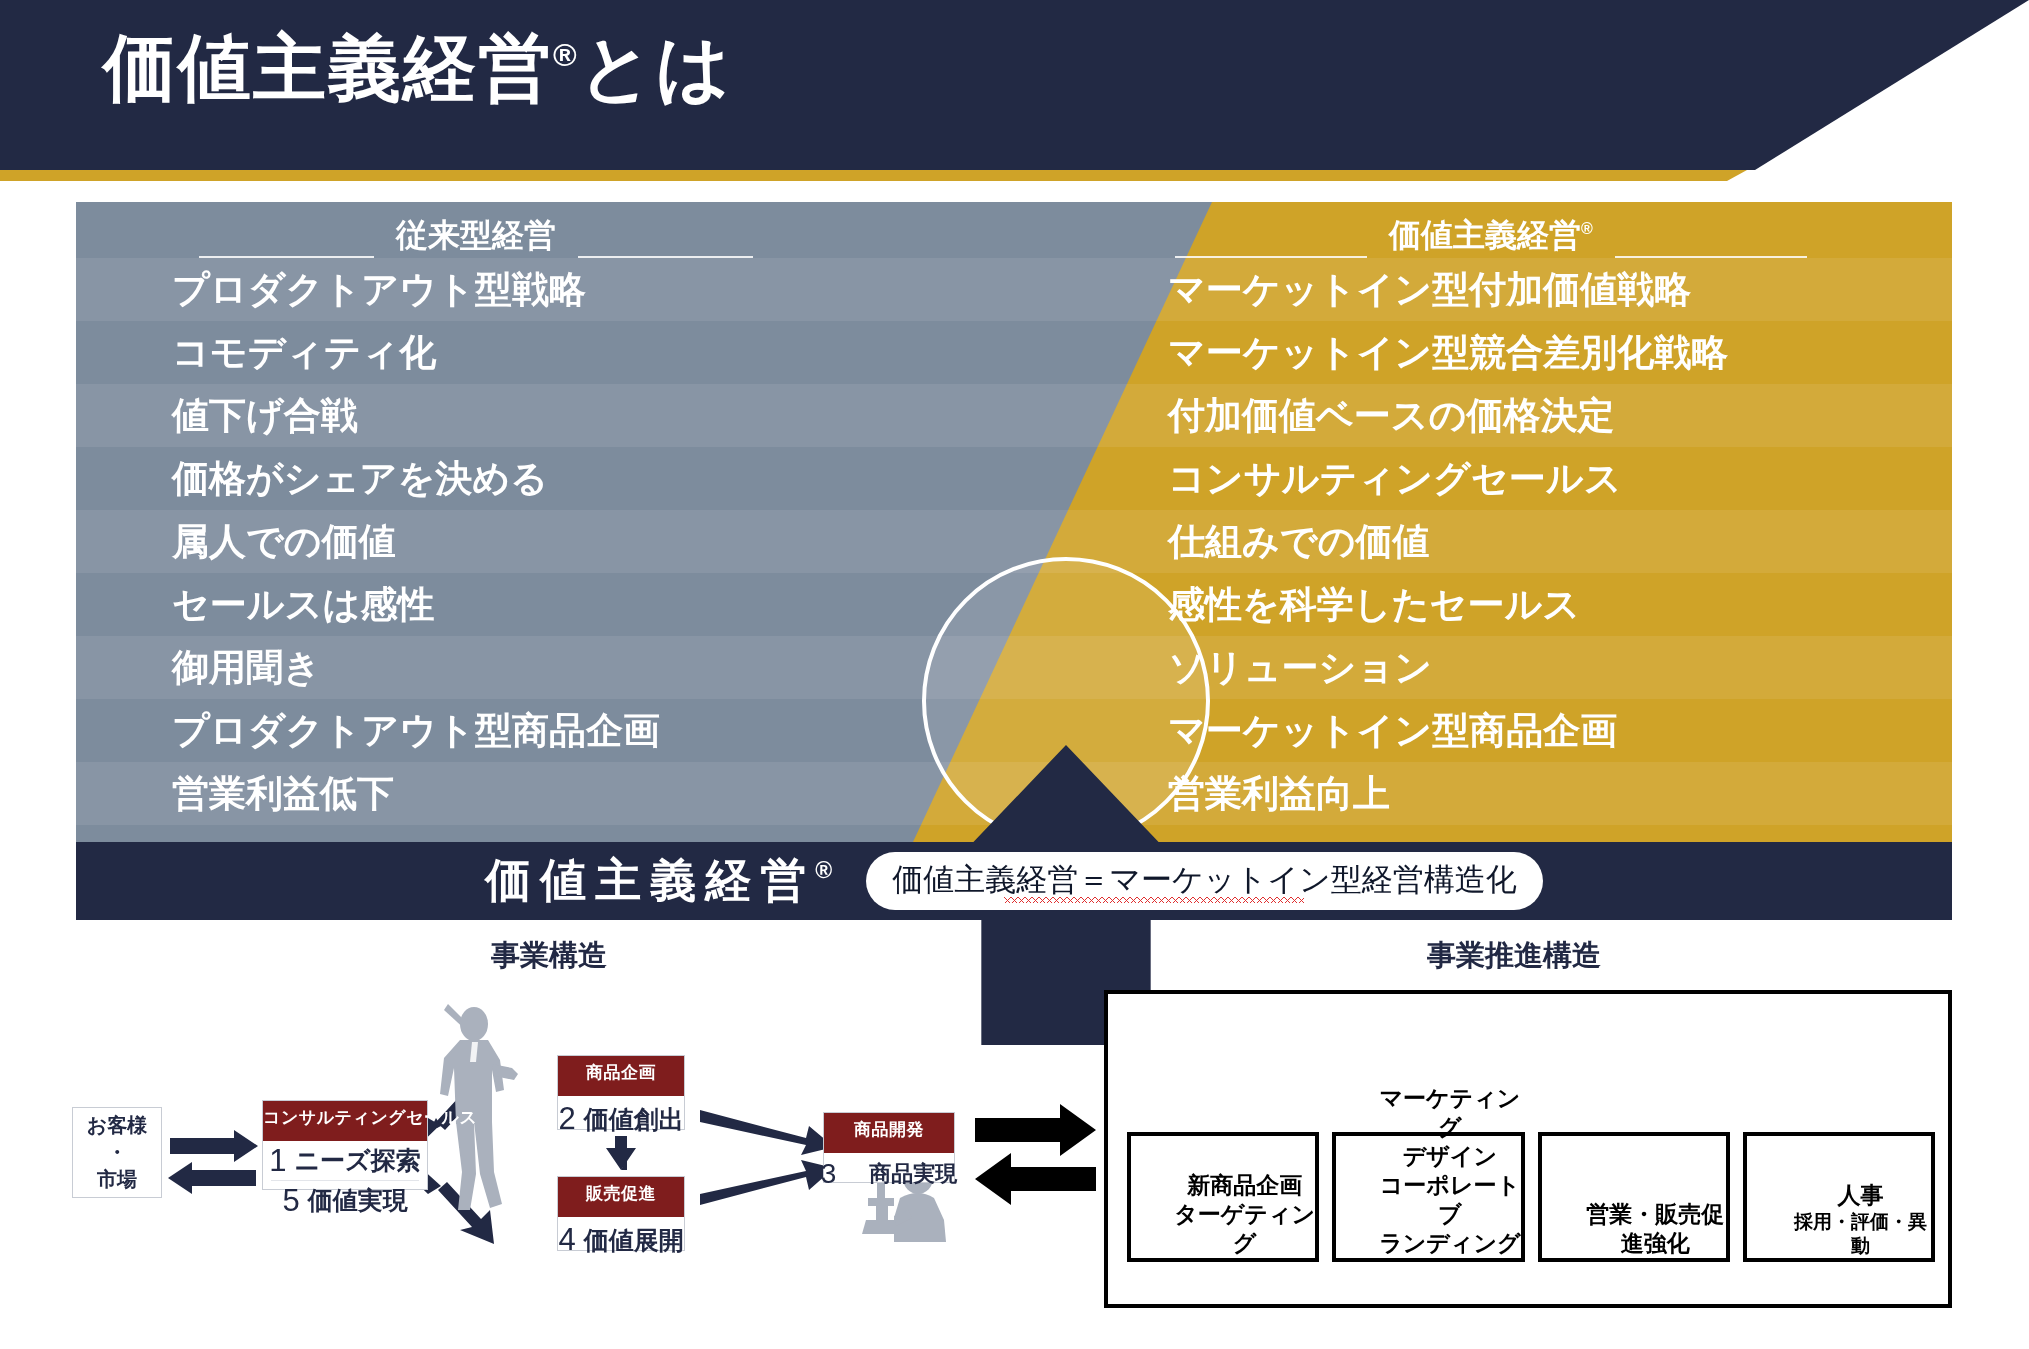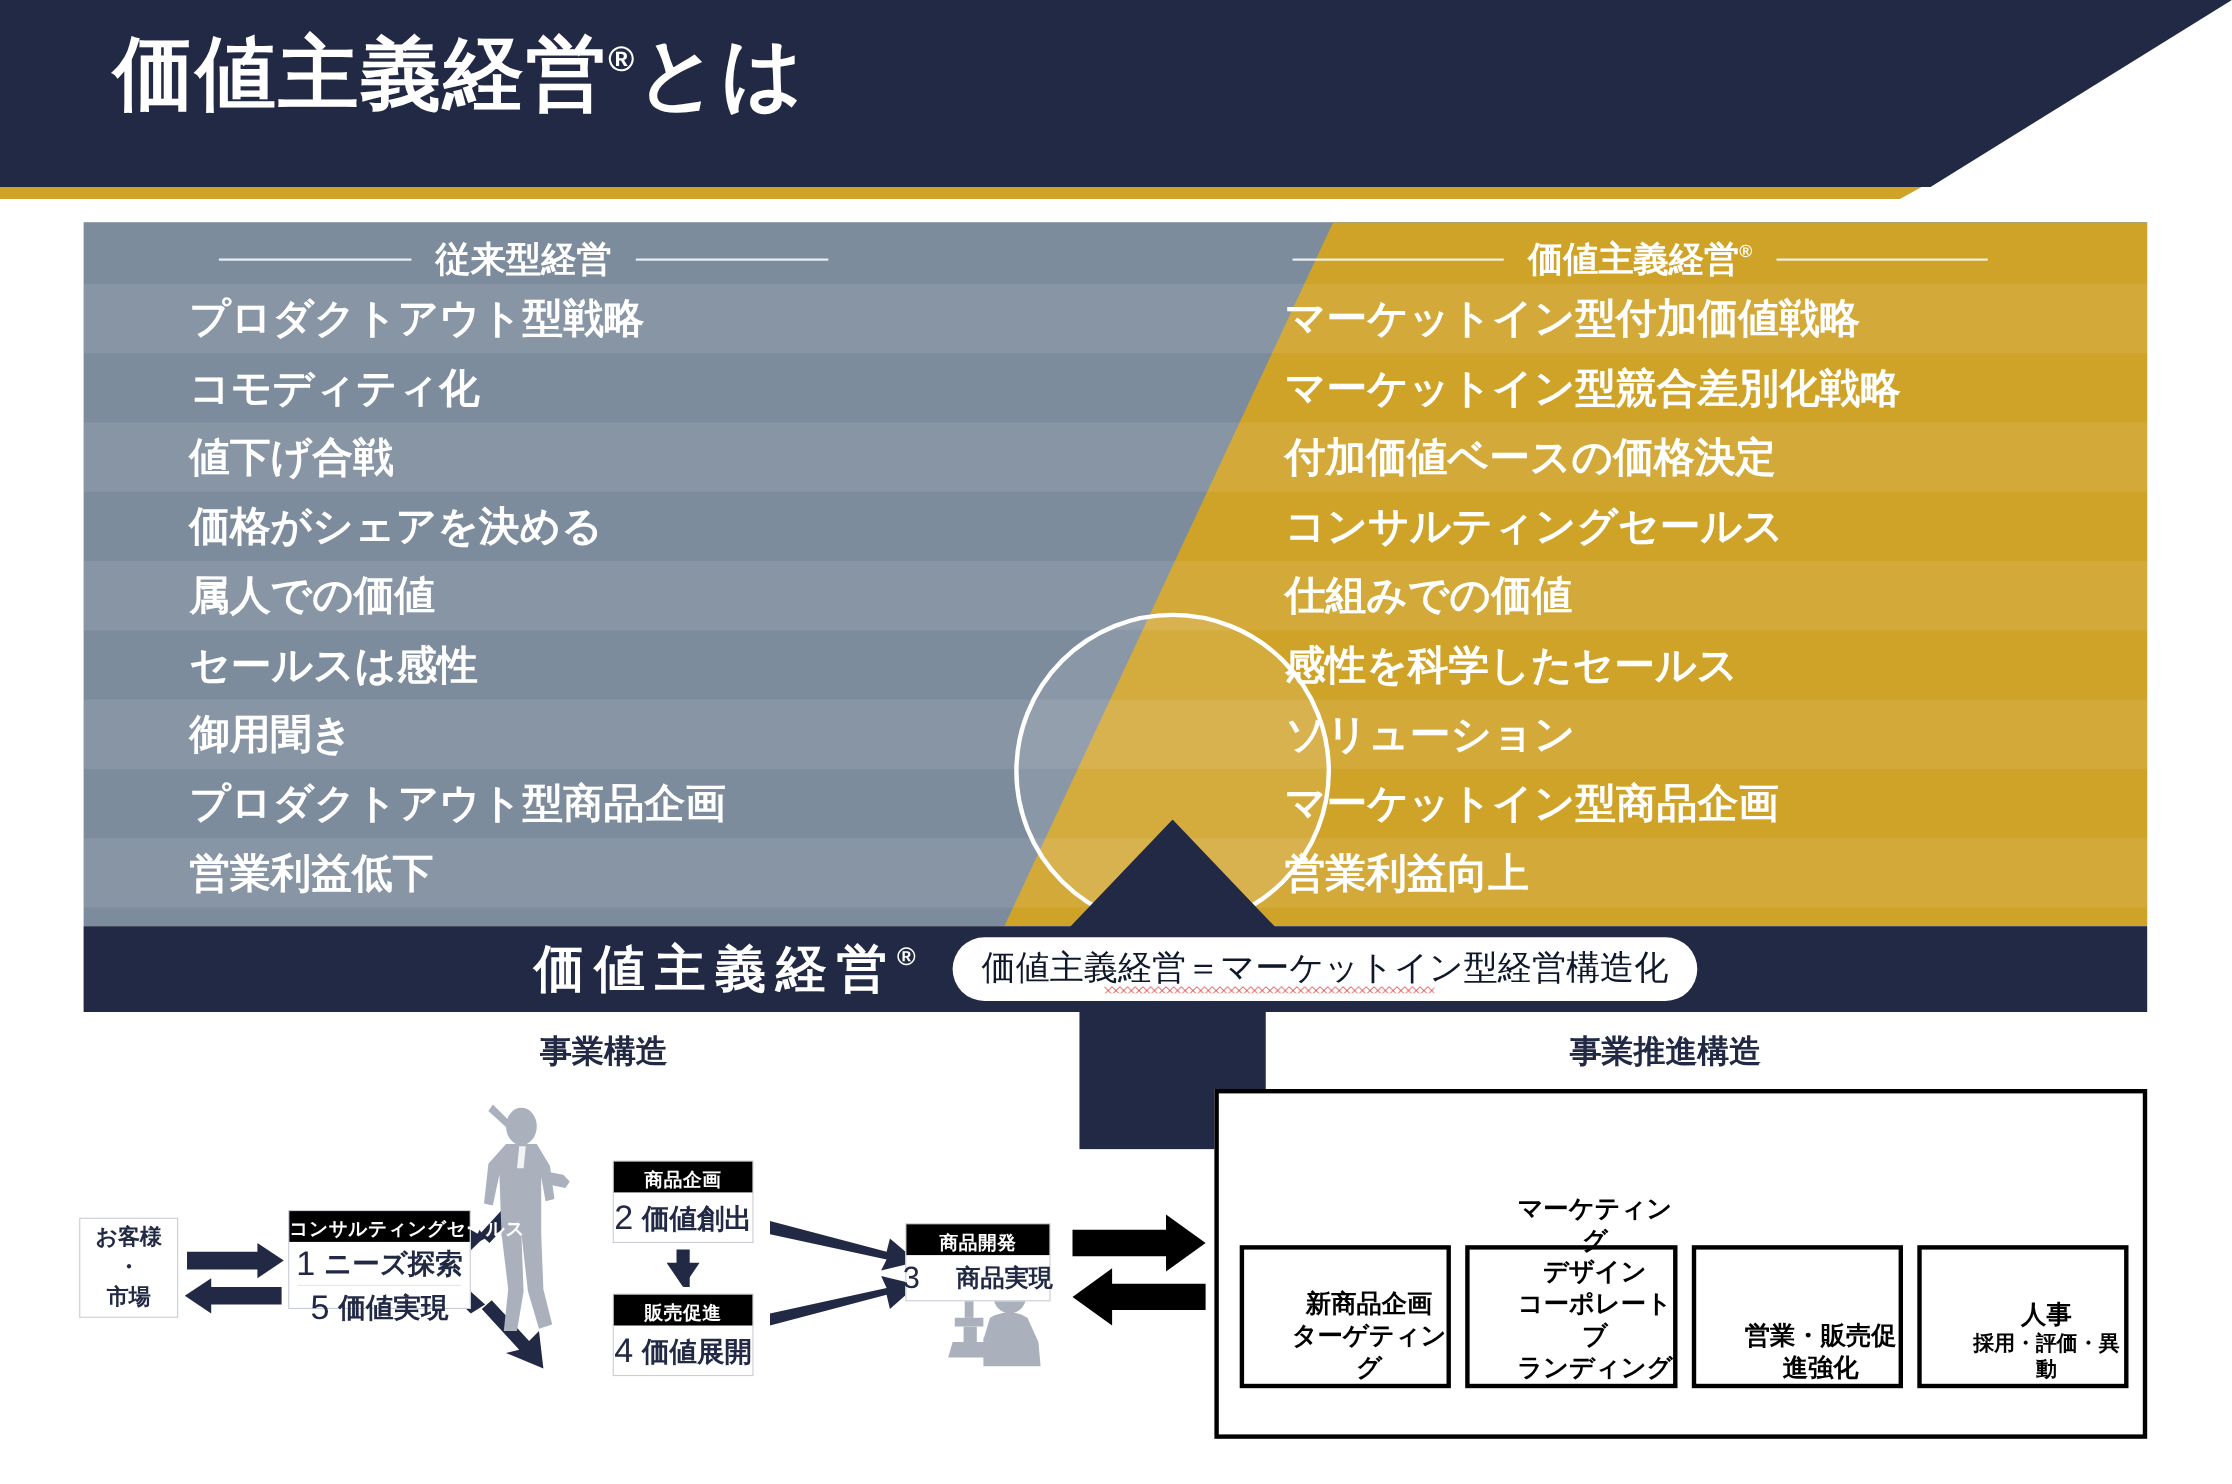--- a/index.html
+++ b/index.html
@@ -78,21 +78,21 @@
   #change-arrow {
     position: absolute; left: 844px; top: 543px;
     width: 292px; height: 300px;
     background: #222944;
     clip-path: polygon(50% 0, 100% 51%, 79% 51%, 79% 100%, 21% 100%, 21% 51%, 0 51%);
   }
 
   
   .panel-head {
     position: absolute; top: 12px;
-    display: flex; align-items: center; justify-content: center;
+    display: flex; align-items: flex-end; justify-content: center;
     gap: 22px;
     font-size: 32px; font-weight: 700; color: #ffffff;
     white-space: nowrap;
   }
   .panel-head .rule {
     display: block; height: 2px; background: rgba(255,255,255,0.85);
   }
   .panel-head .reg { font-size: 0.5em; vertical-align: 0.75em; }
   #head-left  { left: 40px;   width: 720px; }
   #head-right { left: 1000px; width: 830px; }
@@ -150,23 +150,23 @@
   
   #flow { position: absolute; left: 0; top: 1000px; width: 1100px; height: 330px; }
 
   .card {
     position: absolute;
     background: #ffffff;
     border: 1px solid #c8ccd4;
     box-sizing: border-box;
   }
   .card .card-head {
-    background: #000000; color: #ffffff;
+    background: #7f1d1d; color: #ffffff;
     font-size: 17px; font-weight: 700;
-    text-align: center; padding: 5px 0 0;
+    text-align: center; padding: 5px 0 12px;
     letter-spacing: 0.5px; white-space: nowrap;
   }
   .card .card-body {
     display: flex; align-items: center; justify-content: center;
     color: #222944; white-space: nowrap;
   }
   .card .card-body .num {
     font-size: 31px; font-weight: 400; margin-right: 8px;
   }
   .card .card-body .txt { font-size: 25px; font-weight: 700; }

